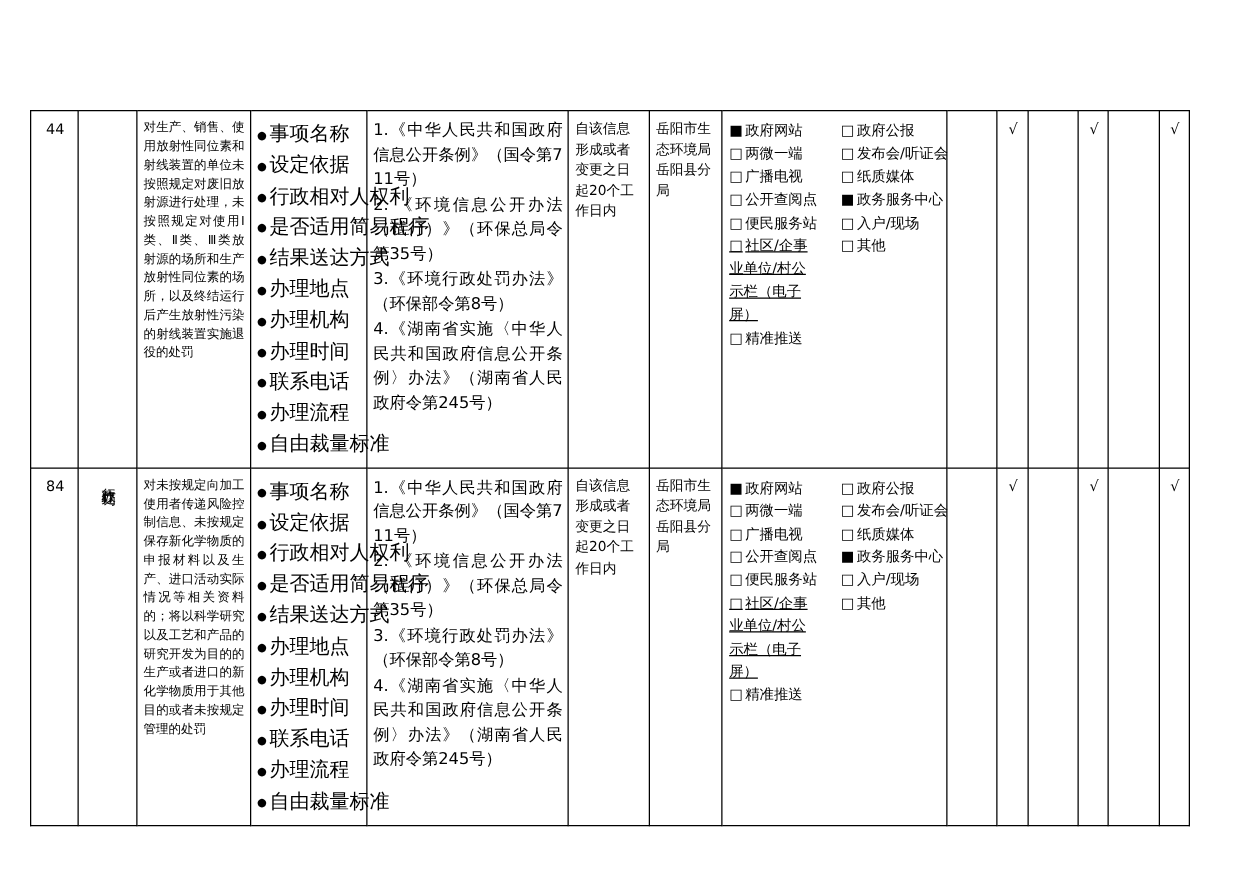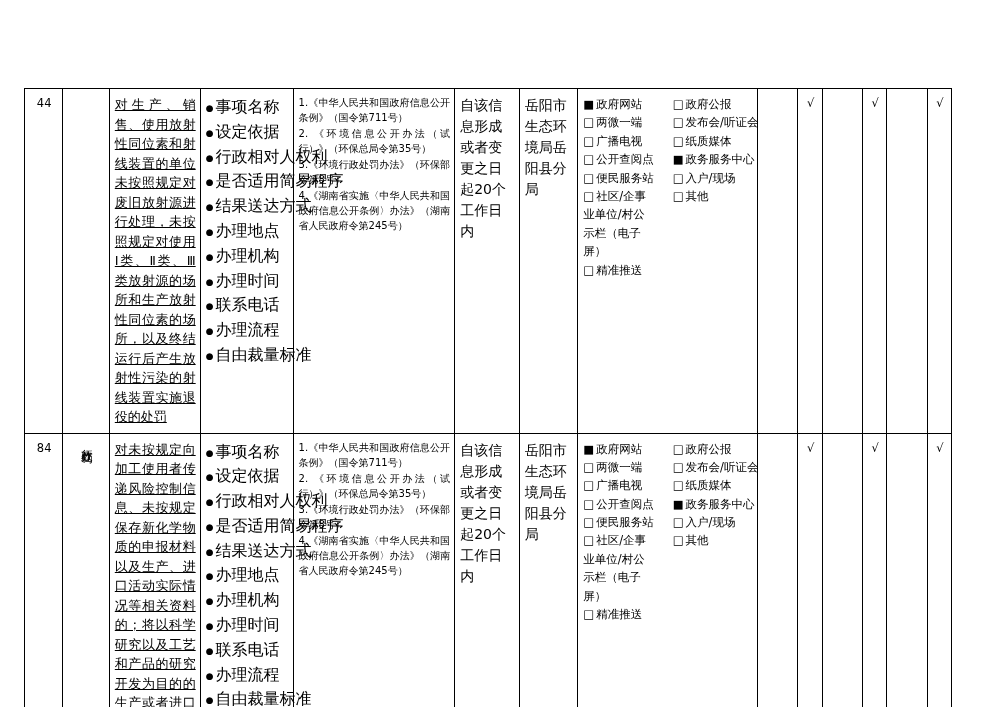--- a/index.html
+++ b/index.html
@@ -60,70 +60,70 @@
   }
   .vertical-text {
     writing-mode: vertical-rl;
     text-orientation: upright;
     margin: 0 auto;
     letter-spacing: 1px;
     line-height: 1.1;
     font-size: 11.5px;
   }
   .matter-text {
-    font-size: 13px;
+    font-size: 10px;
     line-height: 1.5;
     text-align: justify;
     word-break: break-all;
-    text-decoration: underline;
   }
   ul.item-list {
     list-style: none;
     margin: 0;
     padding: 0;
     font-size: 16px;
     line-height: 1.55;
   }
   ul.item-list li {
     white-space: nowrap;
   }
   ul.item-list li::before {
     content: "\25CF";
     font-size: 9px;
     margin-right: 2px;
     vertical-align: 1px;
   }
   .basis-text {
-    font-size: 10px;
+    font-size: 13px;
     line-height: 1.5;
     text-align: justify;
     word-break: break-all;
   }
   .basis-text div {
     margin-bottom: 1px;
   }
   .time-text, .org-text {
-    font-size: 14px;
+    font-size: 11px;
     line-height: 1.5;
     word-break: break-all;
   }
   .channels {
     display: flex;
     gap: 19px;
     font-size: 11.5px;
     line-height: 1.6;
   }
   .channels .col {
     flex: 1 1 50%;
   }
   .chan-item {
     white-space: nowrap;
   }
   .chan-item.wrap {
     white-space: normal;
+    text-decoration: underline;
   }
   .box-empty::before {
     content: "\25A1";
     margin-right: 2px;
   }
   .box-filled::before {
     content: "\25A0";
     margin-right: 2px;
   }
   .check {

